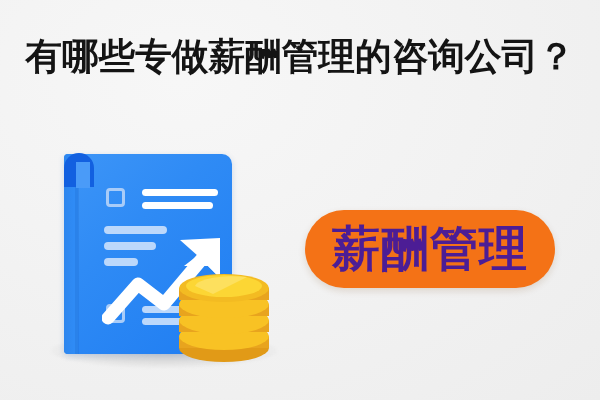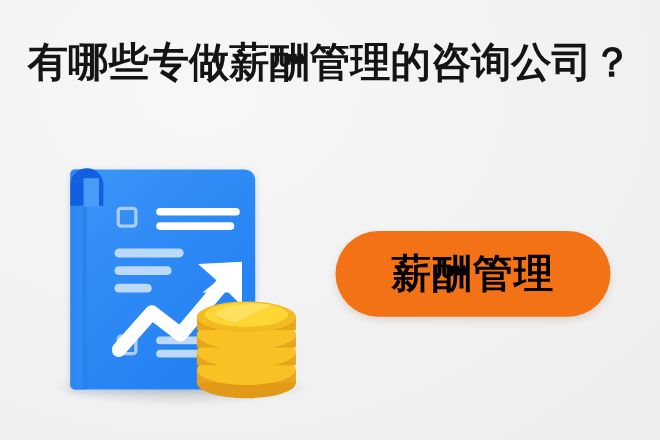--- a/index.html
+++ b/index.html
@@ -27,20 +27,21 @@
   .headline {
     position: absolute;
     left: 0;
     top: 33px;
     width: 600px;
     text-align: center;
     color: #141414;
     font-weight: bold;
     letter-spacing: 0px;
     line-height: 48px;
+    font-family: Liberation Serif, serif;
     -webkit-font-smoothing: antialiased;
   }
   .headline-line {
     display: block;
     white-space: nowrap;
   }
   .headline-line-1 {
     font-size: 37px;
     transform: scaleX(0.99);
   }
@@ -173,22 +174,22 @@
     height: 78px;
     background: #f47216;
     border-radius: 39px;
     display: flex;
     align-items: center;
     justify-content: center;
     box-shadow: 0 3px 7px rgba(120, 70, 20, 0.16);
     cursor: pointer;
   }
   .tag-button-label {
-    color: #000000;
-    font-size: 36px;
+    color: #4c1d95;
+    font-size: 48px;
     font-weight: bold;
     letter-spacing: 1px;
     line-height: 1;
     white-space: nowrap;
   }
 </style>
 </head>
 <body>
 
 <div id="poster">

